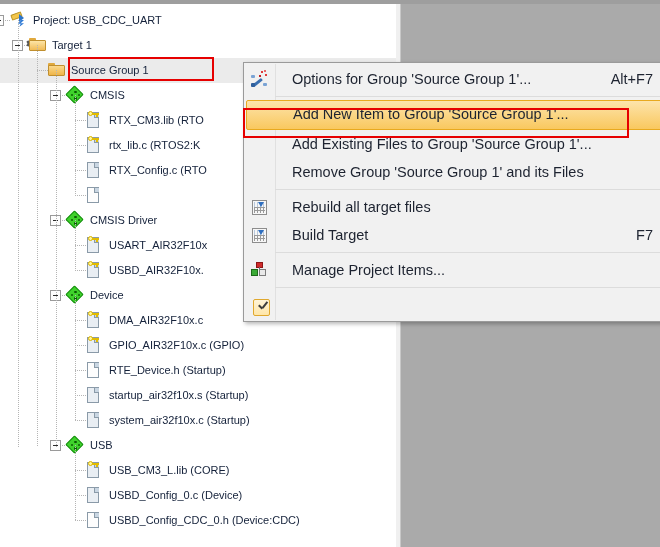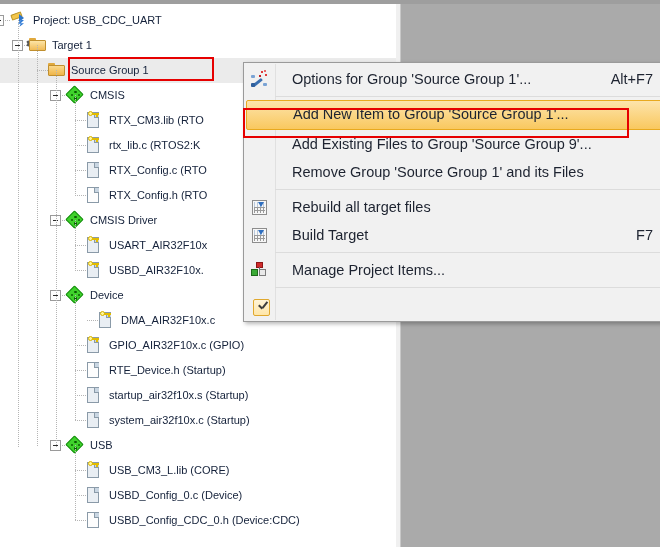--- a/index.html
+++ b/index.html
@@ -225,21 +225,20 @@
             <span class="fold"></span>
           </span>
           <span class="lbl" style="left:109px;">RTX_Config.c (RTO</span>
         </div>
         <div class="row" style="top: 179px; position: absolute; left: 0px; right: 0px;">
           <span class="dotline" style="left:75px;width:11px;"></span>
           <span class="ico-file" style="left:86px;">
             <span class="pg"></span>
             <span class="fold"></span>
           </span>
-          <span class="lbl" style="left:109px;">RTX_Config.h (RTO</span>
         </div>
         <div class="row" style="top: 204px; position: absolute; left: 0px; right: 0px;">
           <span class="dotline" style="left:56px;width:11px;"></span>
           <span class="exp" style="left:50px;"></span>
           <span class="ico-comp" style="left:67px;">
             <span class="d"></span>
             <span class="c c1"></span>
             <span class="c c2"></span>
             <span class="c c3"></span>
             <span class="c c4"></span>
@@ -277,21 +276,21 @@
           <span class="exp" style="left:50px;"></span>
           <span class="ico-comp" style="left:67px;">
             <span class="d"></span>
             <span class="c c1"></span>
             <span class="c c2"></span>
             <span class="c c3"></span>
             <span class="c c4"></span>
           </span>
           <span class="lbl" style="left:90px;">Device</span>
         </div>
-        <div class="row" style="top: 304px; position: absolute; left: 12px; right: 0px;">
+        <div class="row" style="top: 304px; position: absolute; left: 0px; right: 0px;">
           <span class="dotline" style="left:75px;width:11px;"></span>
           <span class="ico-file gray" style="left:86px;">
             <span class="pg"></span>
             <span class="fold"></span>
             <span class="key">
               <span class="kh"></span>
               <span class="ks"></span>
               <span class="kt"></span>
             </span>
           </span>
@@ -394,21 +393,21 @@
             <span class="b2"></span>
             <span class="w1"></span>
             <span class="w2"></span>
             <span class="sp s1"></span>
             <span class="sp s2"></span>
             <span class="sp s3"></span>
             <span class="sp s4"></span>
           </span><span class="mlabel">Options for Group 'Source Group 1'...</span><span class="shortcut">Alt+F7</span></div>
         <div class="sep"></div>
         <div class="mi hl"><span class="mlabel">Add New  Item to Group 'Source Group 1'...</span></div>
-        <div class="mi"><span class="mlabel">Add Existing Files to Group 'Source Group 9'...</span></div>
+        <div class="mi"><span class="mlabel">Add Existing Files to Group 'Source Group 1'...</span></div>
         <div class="mi"><span class="mlabel">Remove Group 'Source Group 1' and its Files</span></div>
         <div class="sep"></div>
         <div class="mi"><span class="mi-ico">
             <span class="bld">
               <span class="dots"></span>
               <span class="arw"></span>
               <span class="grid"></span>
             </span>
           </span><span class="mlabel">Rebuild all target files</span></div>
         <div class="mi"><span class="mi-ico">

